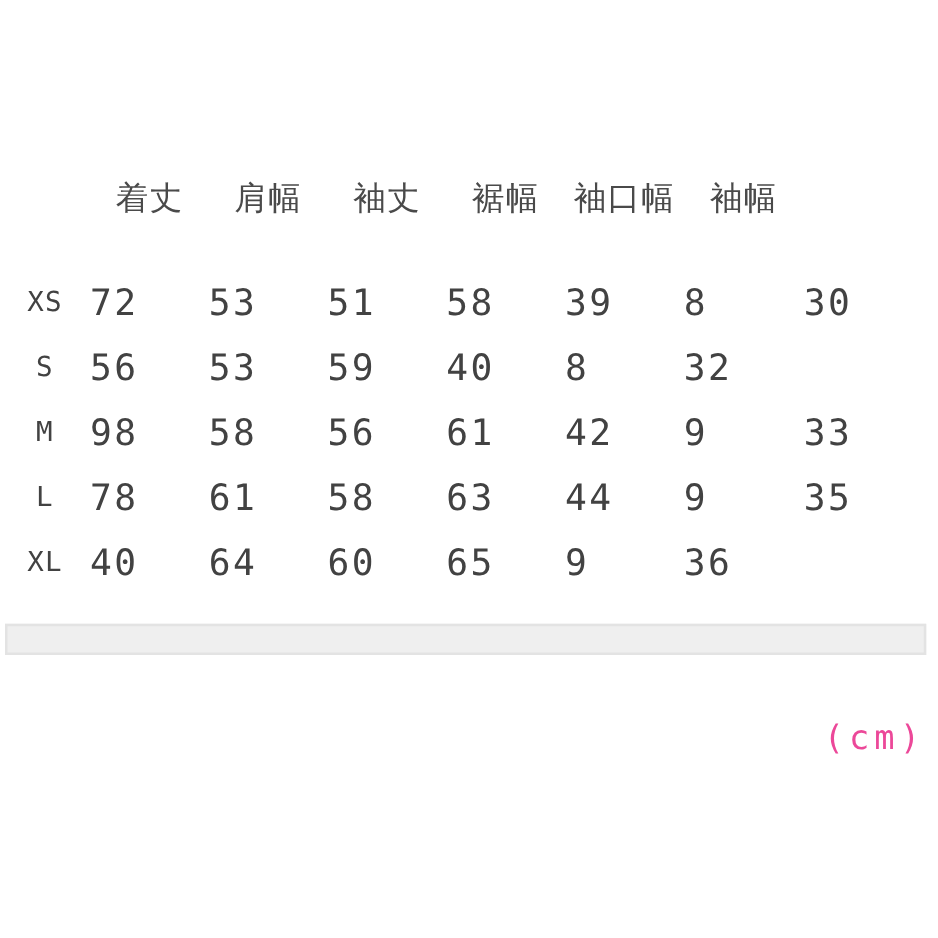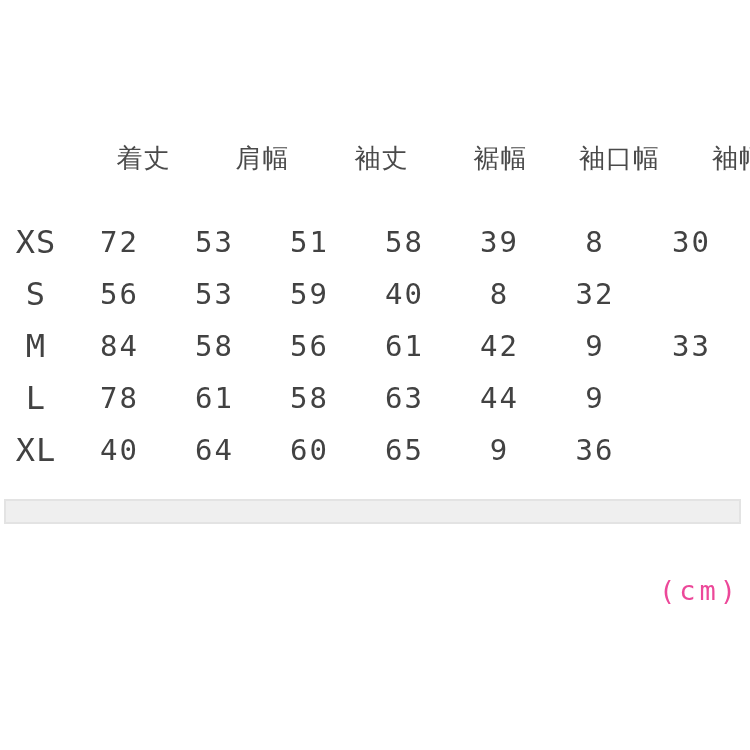--- a/index.html
+++ b/index.html
@@ -21,45 +21,43 @@
     left: 0;
     width: 740px;
   }
   .grid-row {
     display: grid;
     grid-template-columns: 72px 95px 95px 95px 95px 95px 96px 97px;
     align-items: center;
   }
   .header-row {
     height: 56px;
-    gap: 24px;
   }
   .header-cell {
     text-align: center;
     font-family: "Liberation Sans", sans-serif;
     font-size: 26px;
     font-weight: 400;
     letter-spacing: 1px;
     color: #4a4a4a;
     white-space: nowrap;
   }
   .data-rows {
     margin-top: 30px;
   }
   .data-row {
     height: 52px;
   }
   .size-cell {
     text-align: center;
-    font-size: 32px;
+    font-size: 22px;
     letter-spacing: 1px;
     color: #424242;
   }
   .value-cell {
-    text-align: center;
     font-size: 29px;
     letter-spacing: 2px;
     color: #424242;
   }
   .divider-bar {
     position: absolute;
     top: 499px;
     left: 4px;
     width: 737px;
     height: 25px;
@@ -105,36 +103,37 @@
       <div class="size-cell">S</div>
       <div class="value-cell">56</div>
       <div class="value-cell">53</div>
       <div class="value-cell">59</div>
       <div class="value-cell">40</div>
       <div class="value-cell">8</div>
       <div class="value-cell">32</div>
     </div>
     <div class="grid-row data-row">
       <div class="size-cell">M</div>
-      <div class="value-cell">84</div>
+      <div class="value-cell">98</div>
       <div class="value-cell">58</div>
       <div class="value-cell">56</div>
       <div class="value-cell">61</div>
       <div class="value-cell">42</div>
       <div class="value-cell">9</div>
       <div class="value-cell">33</div>
     </div>
     <div class="grid-row data-row">
       <div class="size-cell">L</div>
       <div class="value-cell">78</div>
       <div class="value-cell">61</div>
       <div class="value-cell">58</div>
       <div class="value-cell">63</div>
       <div class="value-cell">44</div>
       <div class="value-cell">9</div>
+      <div class="value-cell">35</div>
     </div>
     <div class="grid-row data-row">
       <div class="size-cell">XL</div>
       <div class="value-cell">40</div>
       <div class="value-cell">64</div>
       <div class="value-cell">60</div>
       <div class="value-cell">65</div>
       <div class="value-cell">9</div>
       <div class="value-cell">36</div>
     </div>

